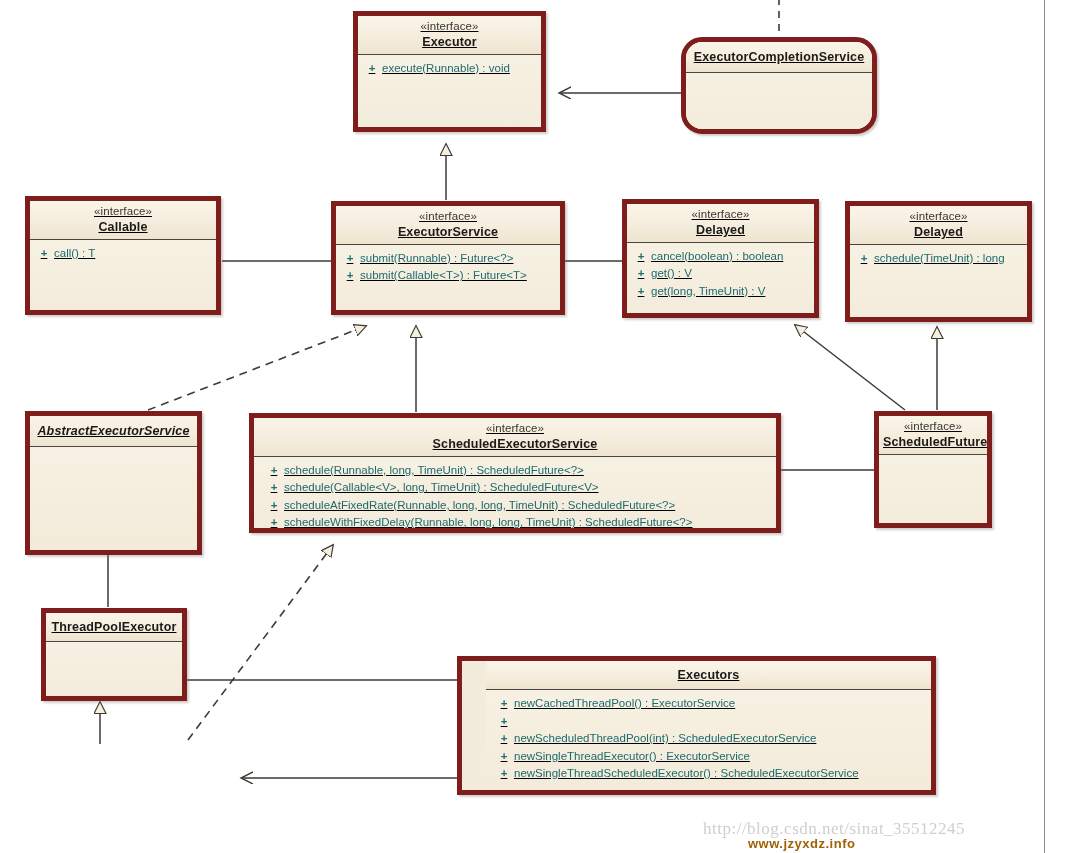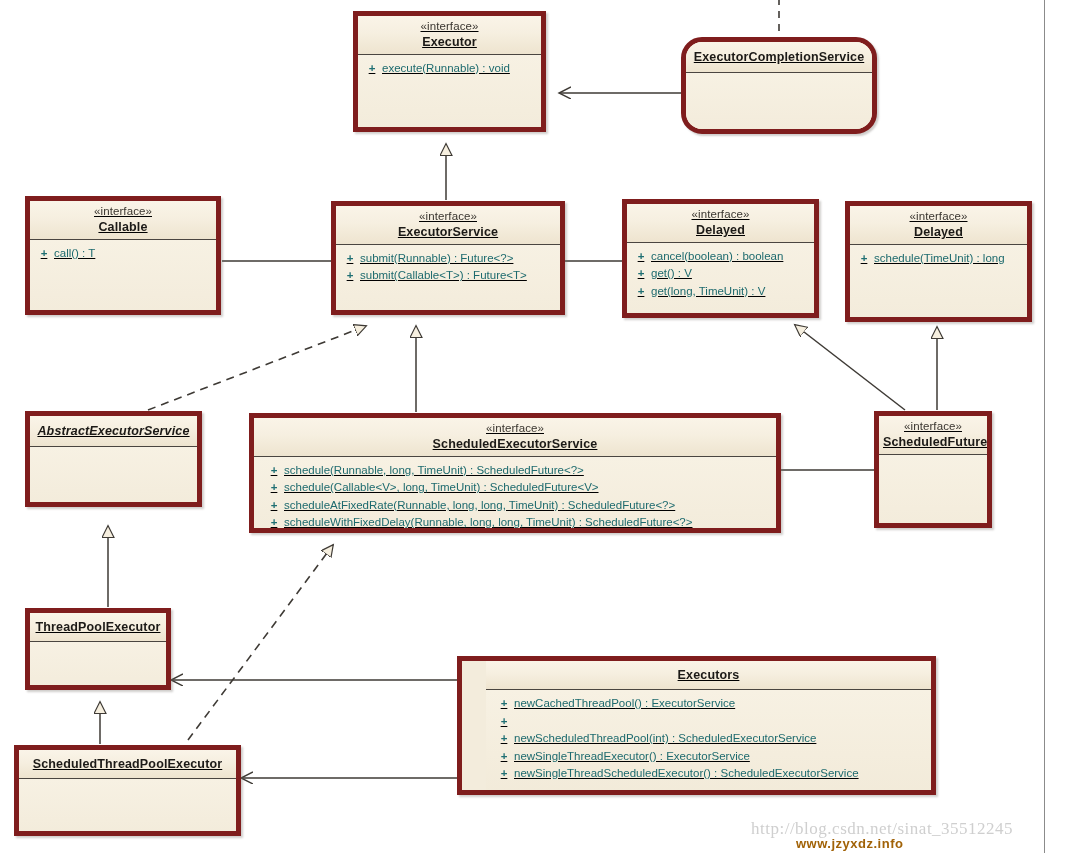--- a/index.html
+++ b/index.html
@@ -87,21 +87,20 @@
     width: 0;
     height: 853px;
     border-left: 1px solid #8b8b8b;
   }
   .watermark {
     position: absolute;
     color: #cfcfcf;
     font-family: "Liberation Serif", serif;
     white-space: nowrap;
     letter-spacing: 0.5px;
-    margin-left: 48px;
   }
   #wm1 { left: 703px; top: 819px; font-size: 17px; }
   #wm2 { left: 748px; top: 836px; font-size: 13px; font-family: "Liberation Sans", sans-serif; font-weight: bold; color: #a16207; }
 </style>
 </head>
 <body>
 
 <div id="canvas">
 
   <svg id="edge-layer" viewBox="0 0 1065 853" width="1065" height="853" xmlns="http://www.w3.org/2000/svg">
@@ -267,21 +266,21 @@
       <span class="cname">Delayed</span>
     </div>
     <div class="uml-body">
       <div class="member">
         <span class="vis">+</span>
         <span class="sig">schedule(TimeUnit) : long</span>
       </div>
     </div>
   </div>
 
-  <div class="uml-box" style="left:25px; top:411px; width:177px; height:96px;">
+  <div class="uml-box" style="left:25px; top:411px; width:177px; height:144px;">
     <div class="uml-head" style="padding-top:7px; padding-bottom:7px;">
       <span class="cname abstract">AbstractExecutorService</span>
     </div>
     <div class="uml-body"></div>
   </div>
 
   <div class="uml-box" style="left:249px; top:413px; width:532px; height:120px;">
     <div class="uml-head">
       <span class="stereo">«interface»</span>
       <span class="cname">ScheduledExecutorService</span>
@@ -307,33 +306,27 @@
   </div>
 
   <div class="uml-box" style="left:874px; top:411px; width:118px; height:117px;">
     <div class="uml-head">
       <span class="stereo">«interface»</span>
       <span class="cname">ScheduledFuture</span>
     </div>
     <div class="uml-body"></div>
   </div>
 
-  <div class="uml-box" style="left:25px; top:608px; width:146px; height:82px;">
+  <div class="uml-box" style="left:41px; top:608px; width:146px; height:93px;">
     <div class="uml-head" style="padding-top:6px; padding-bottom:6px;">
       <span class="cname">ThreadPoolExecutor</span>
     </div>
     <div class="uml-body"></div>
   </div>
 
-  <div class="uml-box" style="left:14px; top:745px; width:227px; height:91px;">
-    <div class="uml-head" style="padding-top:6px; padding-bottom:6px;">
-      <span class="cname">ScheduledThreadPoolExecutor</span>
-    </div>
-    <div class="uml-body"></div>
-  </div>
 
   <div class="uml-box" style="left:457px; top:656px; width:479px; height:139px;padding-left:24px;">
     <div class="uml-head" style="padding-top:6px; padding-bottom:6px;">
       <span class="cname">Executors</span>
     </div>
     <div class="uml-body" style="padding-left:8px;">
       <div class="member">
         <span class="vis">+</span>
         <span class="sig">newCachedThreadPool() : ExecutorService</span>
       </div>

